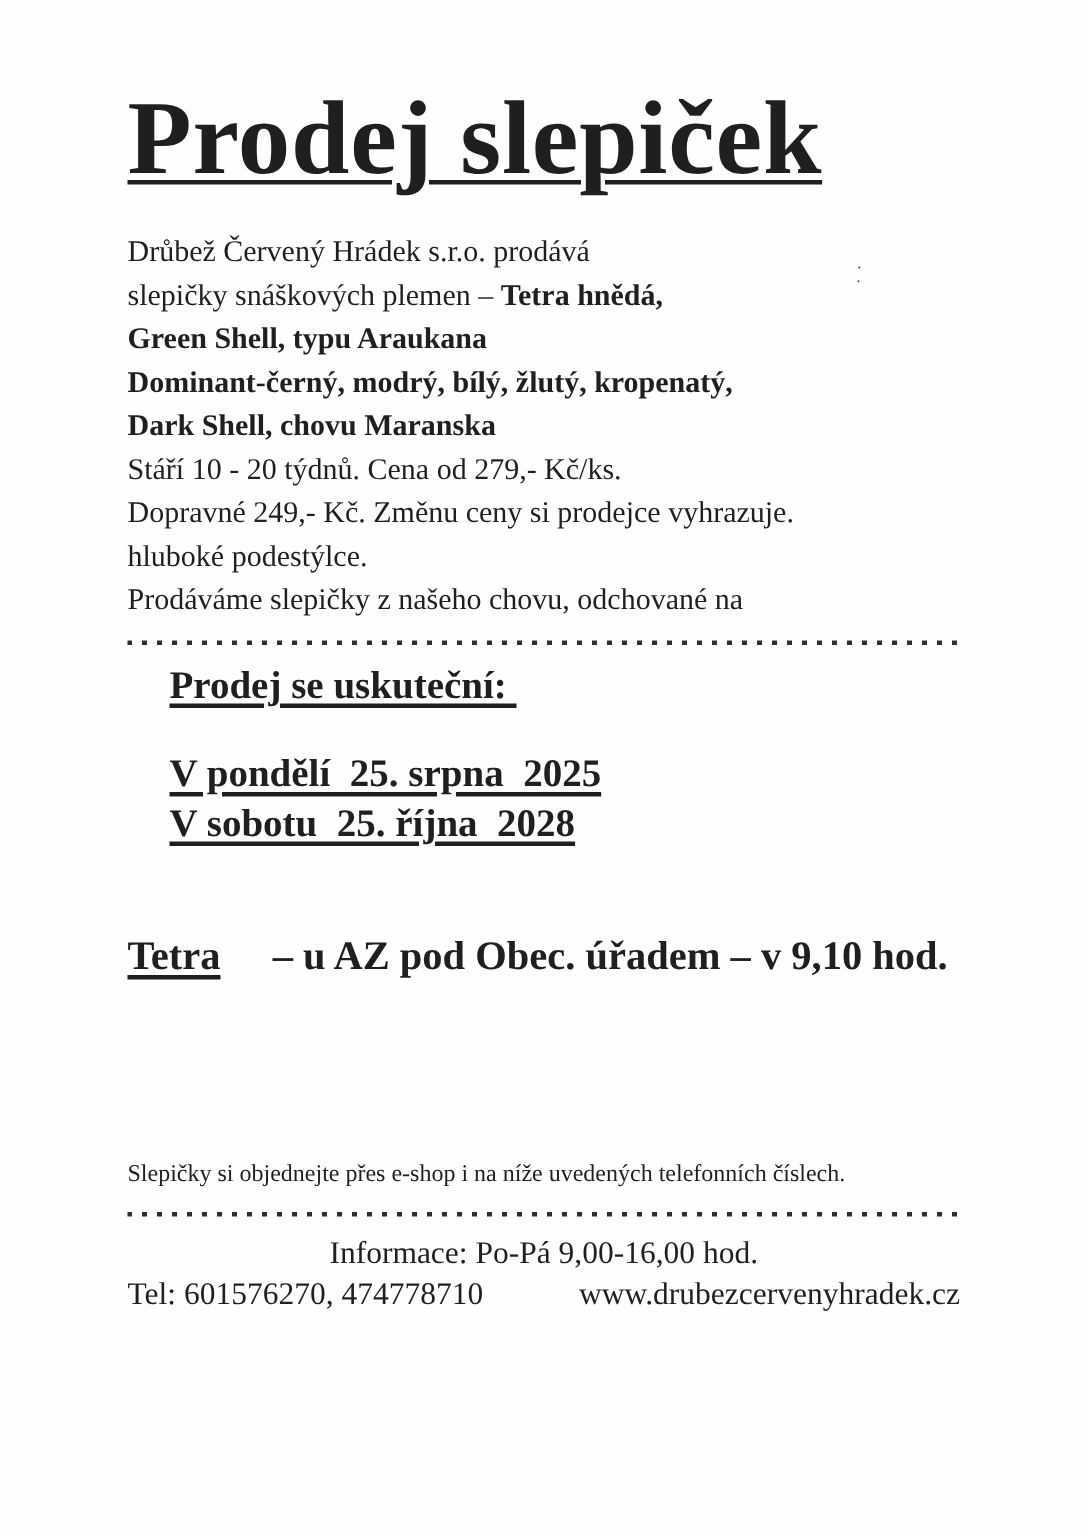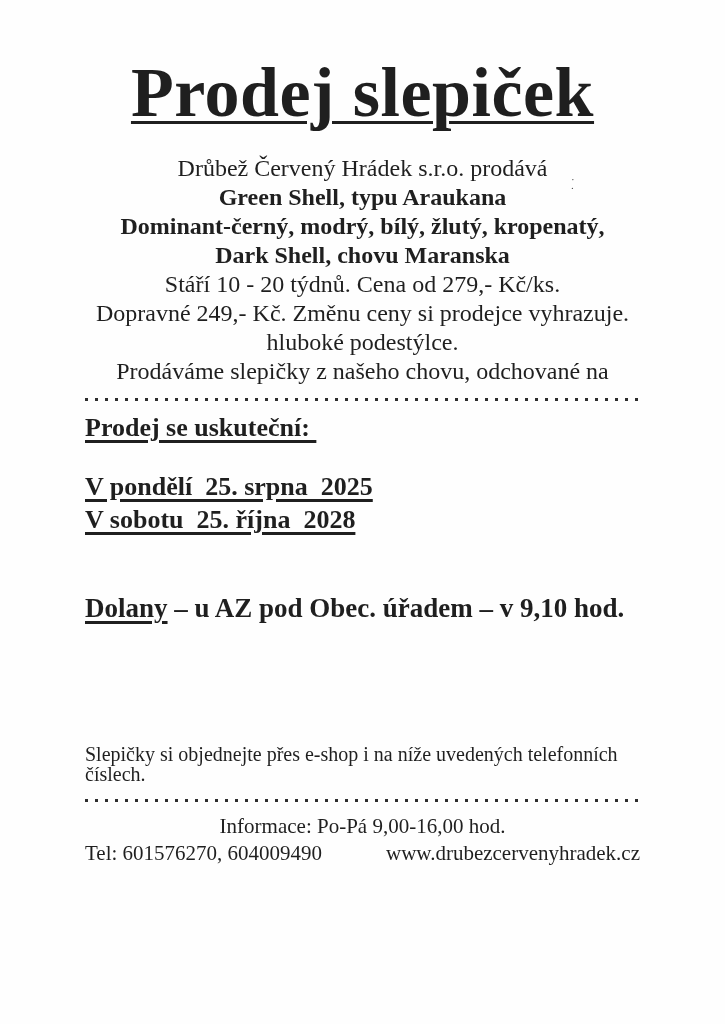--- a/index.html
+++ b/index.html
@@ -11,34 +11,33 @@
     background: #fefefe;
     color: #1f1f1f;
     font-family: "Liberation Serif", "DejaVu Serif", serif;
     box-sizing: border-box;
     padding: 54px 85px 0 85px;
     overflow: hidden;
   }
   .title {
     font-size: 70px;
     font-weight: bold;
-    text-align: center;
     line-height: 1.12;
     margin: 0;
     letter-spacing: 0.5px;
     text-decoration: underline;
     text-decoration-thickness: 3px;
     text-underline-offset: 5px;
     white-space: nowrap;
   }
   .intro {
     margin-top: 22px;
-    font-size: 24px;
+    font-size: 20px;
     line-height: 29px;
-    text-align: center;
+    text-align: left;
   }
   .intro .b { font-weight: bold; }
   .dotted {
     height: 3px;
     background-image: repeating-linear-gradient(to right, #2e2e2e 0 3px, transparent 3px 10px);
     background-repeat: no-repeat;
     background-size: 100% 3px;
   }
   .dotted-1 { margin-top: 12px; width: 553px; }
   .dotted-2 { margin-top: 15px; width: 555px; }
@@ -46,38 +45,38 @@
     margin-top: 11px;
     font-size: 26px;
     font-weight: bold;
     line-height: 32px;
   }
   .underlined {
     text-decoration: underline;
     text-decoration-thickness: 2.5px;
     text-underline-offset: 4px;
   }
-  .pre { white-space: pre-wrap; }
+  .pre { white-space: pre-wrap; margin-left: 28px; }
   .dates {
     margin-top: 26px;
     text-align: left;
     font-size: 26px;
     font-weight: bold;
     line-height: 33px;
   }
   .location-line {
     margin-top: 56px;
     font-size: 27px;
     font-weight: bold;
     line-height: 33px;
     white-space: nowrap;
   }
   .order-note {
     margin-top: 119px;
-    font-size: 20px;
+    font-size: 16px;
     line-height: 20px;
   }
   .info-line {
     margin-top: 11px;
     font-size: 21px;
     line-height: 27px;
     text-align: center;
   }
   .tel-row {
     font-size: 21px;
@@ -102,44 +101,45 @@
 <body>
 
 <div class="page">
 
   <div class="artifact">· .</div>
 
   <h1 class="title">Prodej slepiček</h1>
 
   <div class="intro">
     <div>Drůbež Červený Hrádek s.r.o. prodává</div>
+    <div><span>slepičky snáškových plemen – </span><span class="b">Tetra hnědá,</span></div>
     <div class="b">Green Shell, typu Araukana</div>
     <div class="b">Dominant-černý, modrý, bílý, žlutý, kropenatý,</div>
     <div class="b">Dark Shell, chovu Maranska</div>
     <div>Stáří 10 - 20 týdnů. Cena od 279,- Kč/ks.</div>
     <div>Dopravné 249,- Kč. Změnu ceny si prodejce vyhrazuje.</div>
     <div>hluboké podestýlce.</div>
     <div>Prodáváme slepičky z našeho chovu, odchované na</div>
   </div>
 
   <div class="dotted dotted-1"></div>
 
   <div class="sale-heading"><span class="underlined pre">Prodej se uskuteční: </span></div>
 
   <div class="dates">
     <div><span class="underlined pre">V pondělí  25. srpna  2025</span></div>
     <div><span class="underlined pre">V sobotu  25. října  2028</span></div>
   </div>
 
-  <div class="location-line"><span class="underlined">Dolany</span><span class="pre"> – u AZ pod Obec. úřadem – v 9,10 hod.</span></div>
+  <div class="location-line"><span class="underlined">Tetra</span><span class="pre"> – u AZ pod Obec. úřadem – v 9,10 hod.</span></div>
 
   <div class="order-note">Slepičky si objednejte přes e-shop i na níže uvedených telefonních číslech.</div>
 
   <div class="dotted dotted-2"></div>
 
   <div class="info-line">Informace: Po-Pá 9,00-16,00 hod.</div>
 
   <div class="tel-row">
-    <span>Tel: 601576270, 604009490</span>
+    <span>Tel: 601576270, 474778710</span>
     <span>www.drubezcervenyhradek.cz</span>
   </div>
 
 </div>
 
 </body></html>

